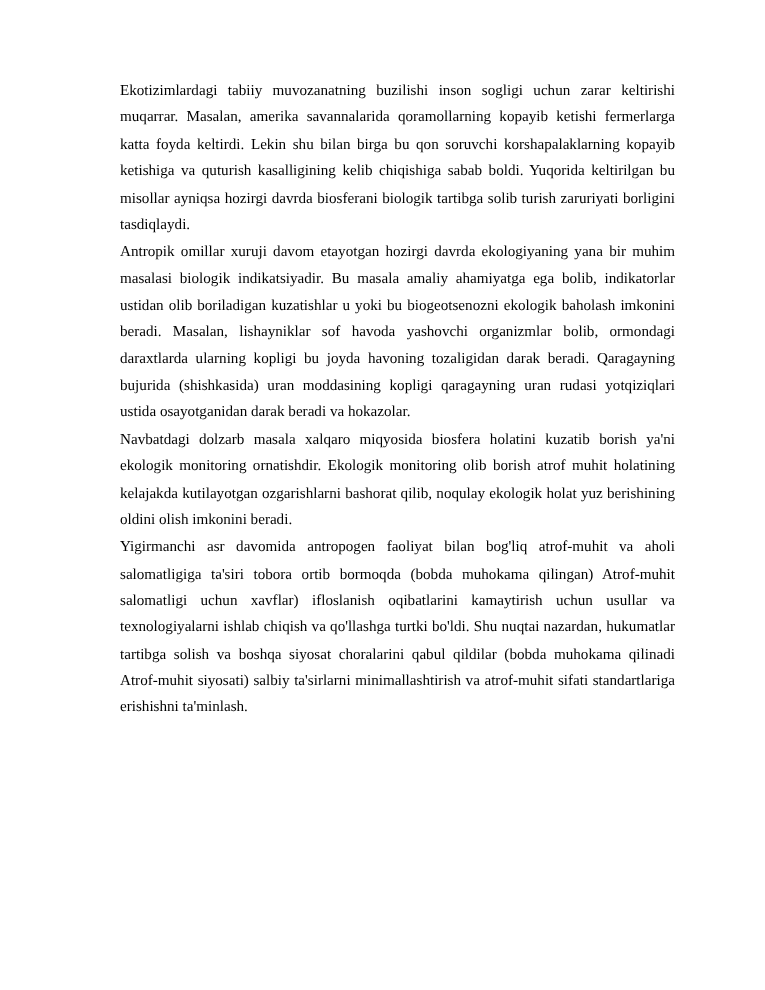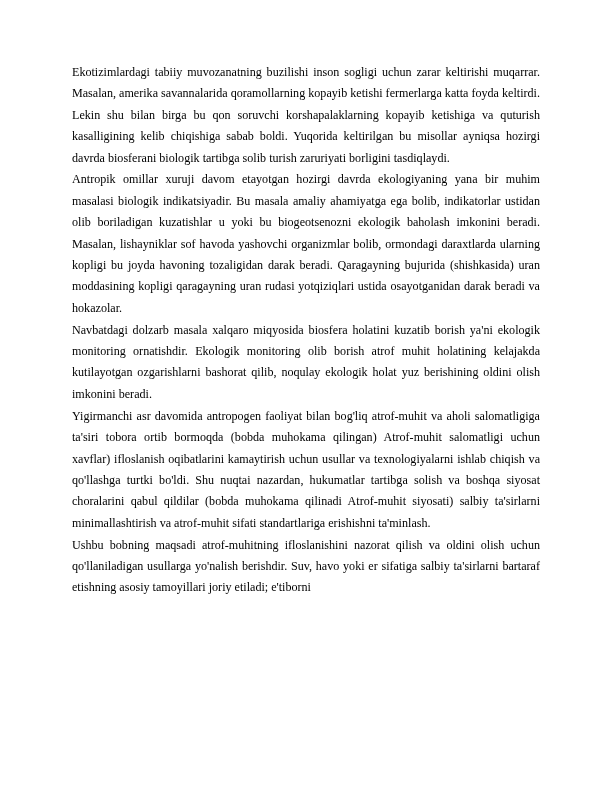--- a/index.html
+++ b/index.html
@@ -12,21 +12,21 @@
     height: 792px;
     font-family: "Liberation Serif", serif;
     color: #000000;
     overflow: hidden;
   }
   .page {
     position: relative;
     width: 612px;
     height: 792px;
     box-sizing: border-box;
-    padding: 62px 72px 0 72px;
+    padding: 62px 72px 0 96px;
     font-family: Liberation Serif, serif;
   }
   .doc-body {
     font-size: 12.1px;
     line-height: 1.77;
     text-align: justify;
     text-justify: inter-word;
   }
   .doc-body p {
     margin: 0 0 0.5px 0;
@@ -37,15 +37,14 @@
 </style>
 </head>
 <body>
 
 <div class="page">
   <div class="doc-body">
     <p>Ekotizimlardagi tabiiy muvozanatning buzilishi inson sogligi uchun zarar keltirishi muqarrar. Masalan, amerika savannalarida qoramollarning kopayib ketishi fermerlarga katta foyda keltirdi. Lekin shu bilan birga bu qon soruvchi korshapalaklarning kopayib ketishiga va quturish kasalligining kelib chiqishiga sabab boldi. Yuqorida keltirilgan bu misollar ayniqsa hozirgi davrda biosferani biologik tartibga solib turish zaruriyati borligini tasdiqlaydi.</p>
     <p>Antropik omillar xuruji davom etayotgan hozirgi davrda ekologiyaning yana bir muhim masalasi biologik indikatsiyadir. Bu masala amaliy ahamiyatga ega bolib, indikatorlar ustidan olib boriladigan kuzatishlar u yoki bu biogeotsenozni ekologik baholash imkonini beradi. Masalan, lishayniklar sof havoda yashovchi organizmlar bolib, ormondagi daraxtlarda ularning kopligi bu joyda havoning tozaligidan darak beradi. Qaragayning bujurida (shishkasida) uran moddasining kopligi qaragayning uran rudasi yotqiziqlari ustida osayotganidan darak beradi va hokazolar.</p>
     <p>Navbatdagi dolzarb masala xalqaro miqyosida biosfera holatini kuzatib borish ya'ni ekologik monitoring ornatishdir. Ekologik monitoring olib borish atrof muhit holatining kelajakda kutilayotgan ozgarishlarni bashorat qilib, noqulay ekologik holat yuz berishining oldini olish imkonini beradi.</p>
     <p>Yigirmanchi asr davomida antropogen faoliyat bilan bog'liq atrof-muhit va aholi salomatligiga ta'siri tobora ortib bormoqda (bobda muhokama qilingan) Atrof-muhit salomatligi uchun xavflar) ifloslanish oqibatlarini kamaytirish uchun usullar va texnologiyalarni ishlab chiqish va qo'llashga turtki bo'ldi. Shu nuqtai nazardan, hukumatlar tartibga solish va boshqa siyosat choralarini qabul qildilar (bobda muhokama qilinadi Atrof-muhit siyosati) salbiy ta'sirlarni minimallashtirish va atrof-muhit sifati standartlariga erishishni ta'minlash.</p>
-    <p>Ushbu bobning maqsadi atrof-muhitning ifloslanishini nazorat qilish va oldini olish uchun qo'llaniladigan usullarga yo'nalish berishdir. Suv, havo yoki er sifatiga salbiy ta'sirlarni bartaraf etishning asosiy tamoyillari joriy etiladi; e'tiborni</p>
   </div>
 </div>
 
 </body></html>

